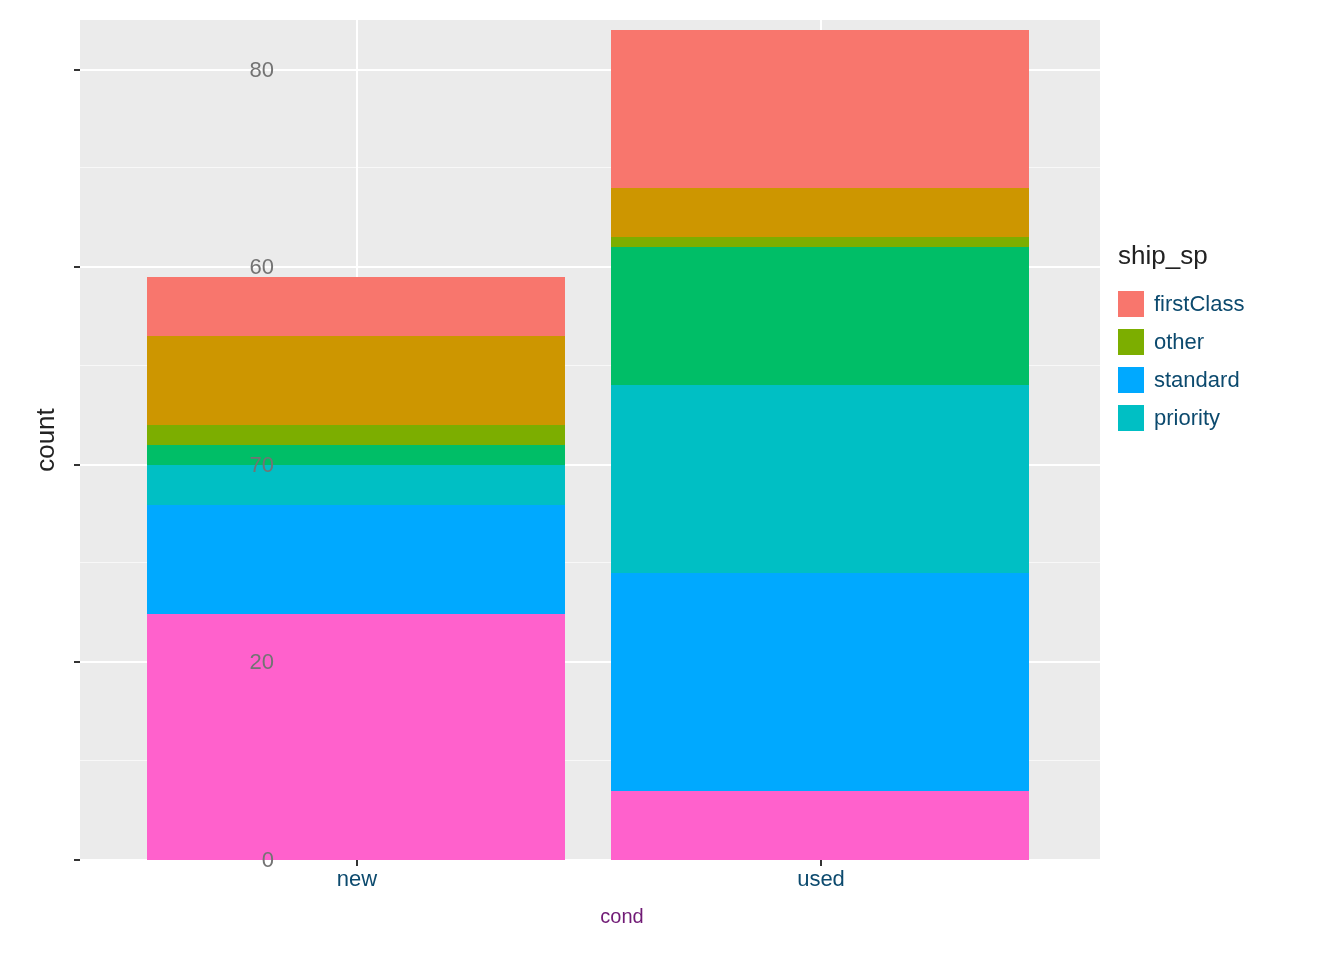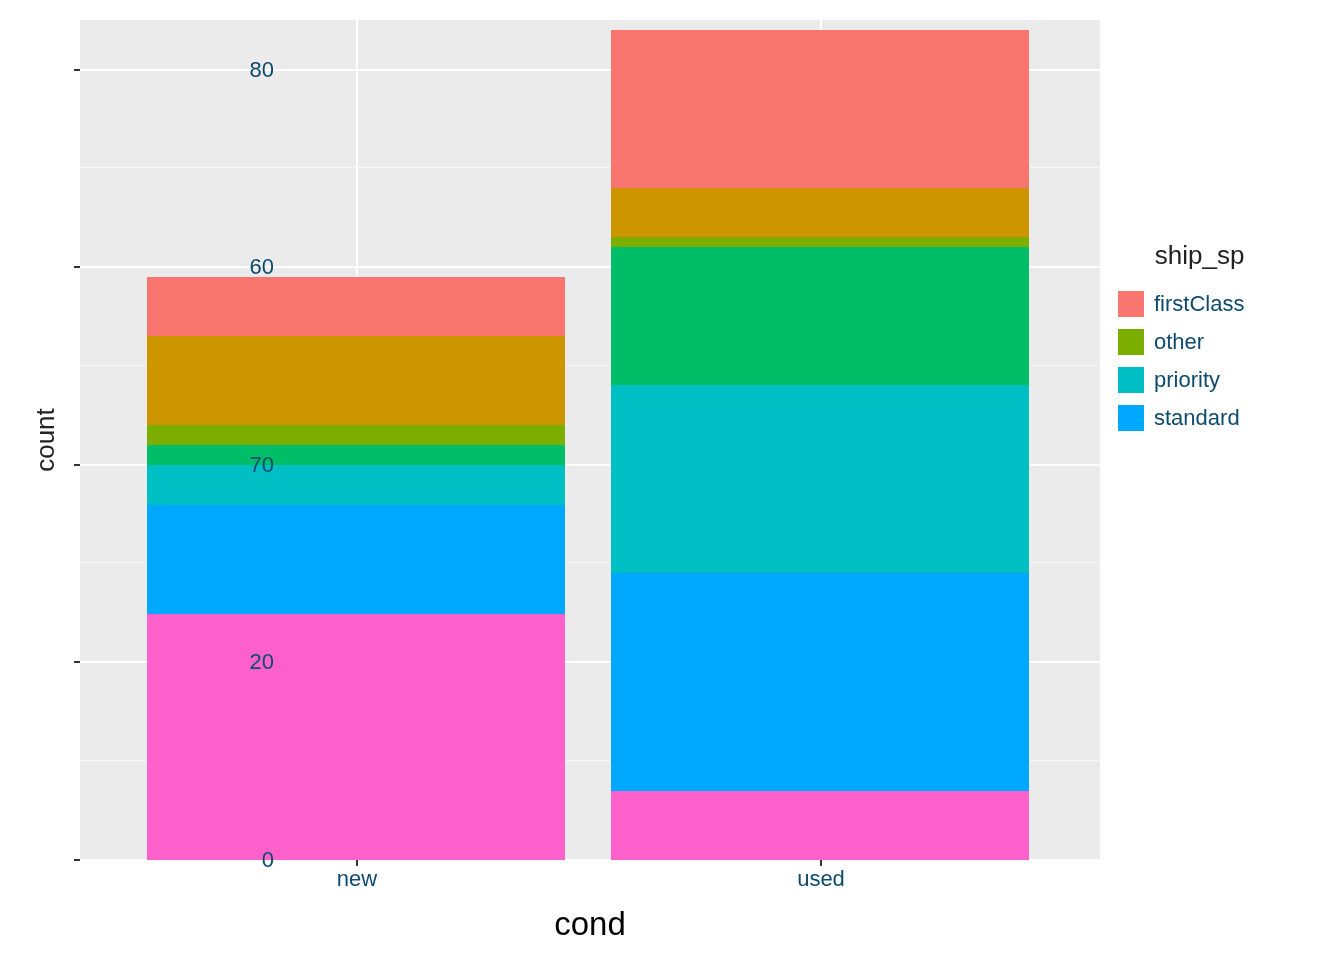--- a/index.html
+++ b/index.html
@@ -1,30 +1,30 @@
 <!DOCTYPE html>
 <html><head>
 <meta charset="utf-8">
 <style>
   html,body{margin:0;padding:0;width:1344px;height:960px;background:#fff;font-family:Arial,Helvetica,sans-serif;}
   .canvas{position:relative;width:1344px;height:960px;}
   .panel{position:absolute;left:80px;top:20px;width:1020px;height:840px;background:#ebebeb;}
   .grid-h{position:absolute;left:0;width:100%;height:2px;background:#fff;}
   .grid-hm{position:absolute;left:0;width:100%;height:1px;background:#fff;opacity:.65;}
   .grid-v{position:absolute;top:0;height:100%;width:2px;background:#fff;}
-  .ytick{position:absolute;right:1070px;width:40px;text-align:right;font-size:22px;color:#0c4a6e;transform:translateY(-50%);}
+  .ytick{position:absolute;right:1070px;width:40px;text-align:right;font-size:22px;color:#737373;transform:translateY(-50%);}
   .yt-mark{position:absolute;left:74px;width:6px;height:2px;background:#333;}
   .xtick{position:absolute;top:866px;font-size:22px;color:#0c4a6e;transform:translateX(-50%);}
   .xt-mark{position:absolute;top:860px;width:2px;height:6px;background:#333;}
   .ylab{position:absolute;left:14px;top:440px;transform:translateY(-50%) rotate(-90deg);font-size:26px;color:#222;}
-  .xlab{position:absolute;left:590px;top:905px;transform:translateX(-50%);font-size:33px;color:#000000;}
+  .xlab{position:absolute;left:622px;top:905px;transform:translateX(-50%);font-size:20px;color:#701a75;}
   .bar{position:absolute;}
   .seg{width:100%;}
   .legend{position:absolute;left:1118px;top:240px;}
-  .legend-title{font-size:26px;color:#222;margin-bottom:14px;text-align:right;}
+  .legend-title{font-size:26px;color:#222;margin-bottom:14px;}
   .li{display:flex;align-items:center;height:38px;}
   .sw{width:26px;height:26px;margin-right:10px;}
   .lt{font-size:22px;color:#0c4a6e;}
 </style>
 </head>
 <body>
 
 <div class="canvas">
 
   <div class="panel">
@@ -89,21 +89,21 @@
     <div class="legend-title">ship_sp</div>
     <div class="li">
         <div class="sw" style="background:#F8766D"></div>
         <span class="lt">firstClass</span>
       </div>
     <div class="li">
         <div class="sw" style="background:#7CAE00"></div>
         <span class="lt">other</span>
       </div>
     <div class="li">
+        <div class="sw" style="background:#00A9FF"></div>
+        <span class="lt">standard</span>
+      </div>
+    <div class="li">
         <div class="sw" style="background:#00BFC4"></div>
         <span class="lt">priority</span>
-      </div>
-    <div class="li">
-        <div class="sw" style="background:#00A9FF"></div>
-        <span class="lt">standard</span>
       </div>
   </div>
 </div>
 
 </body></html>

